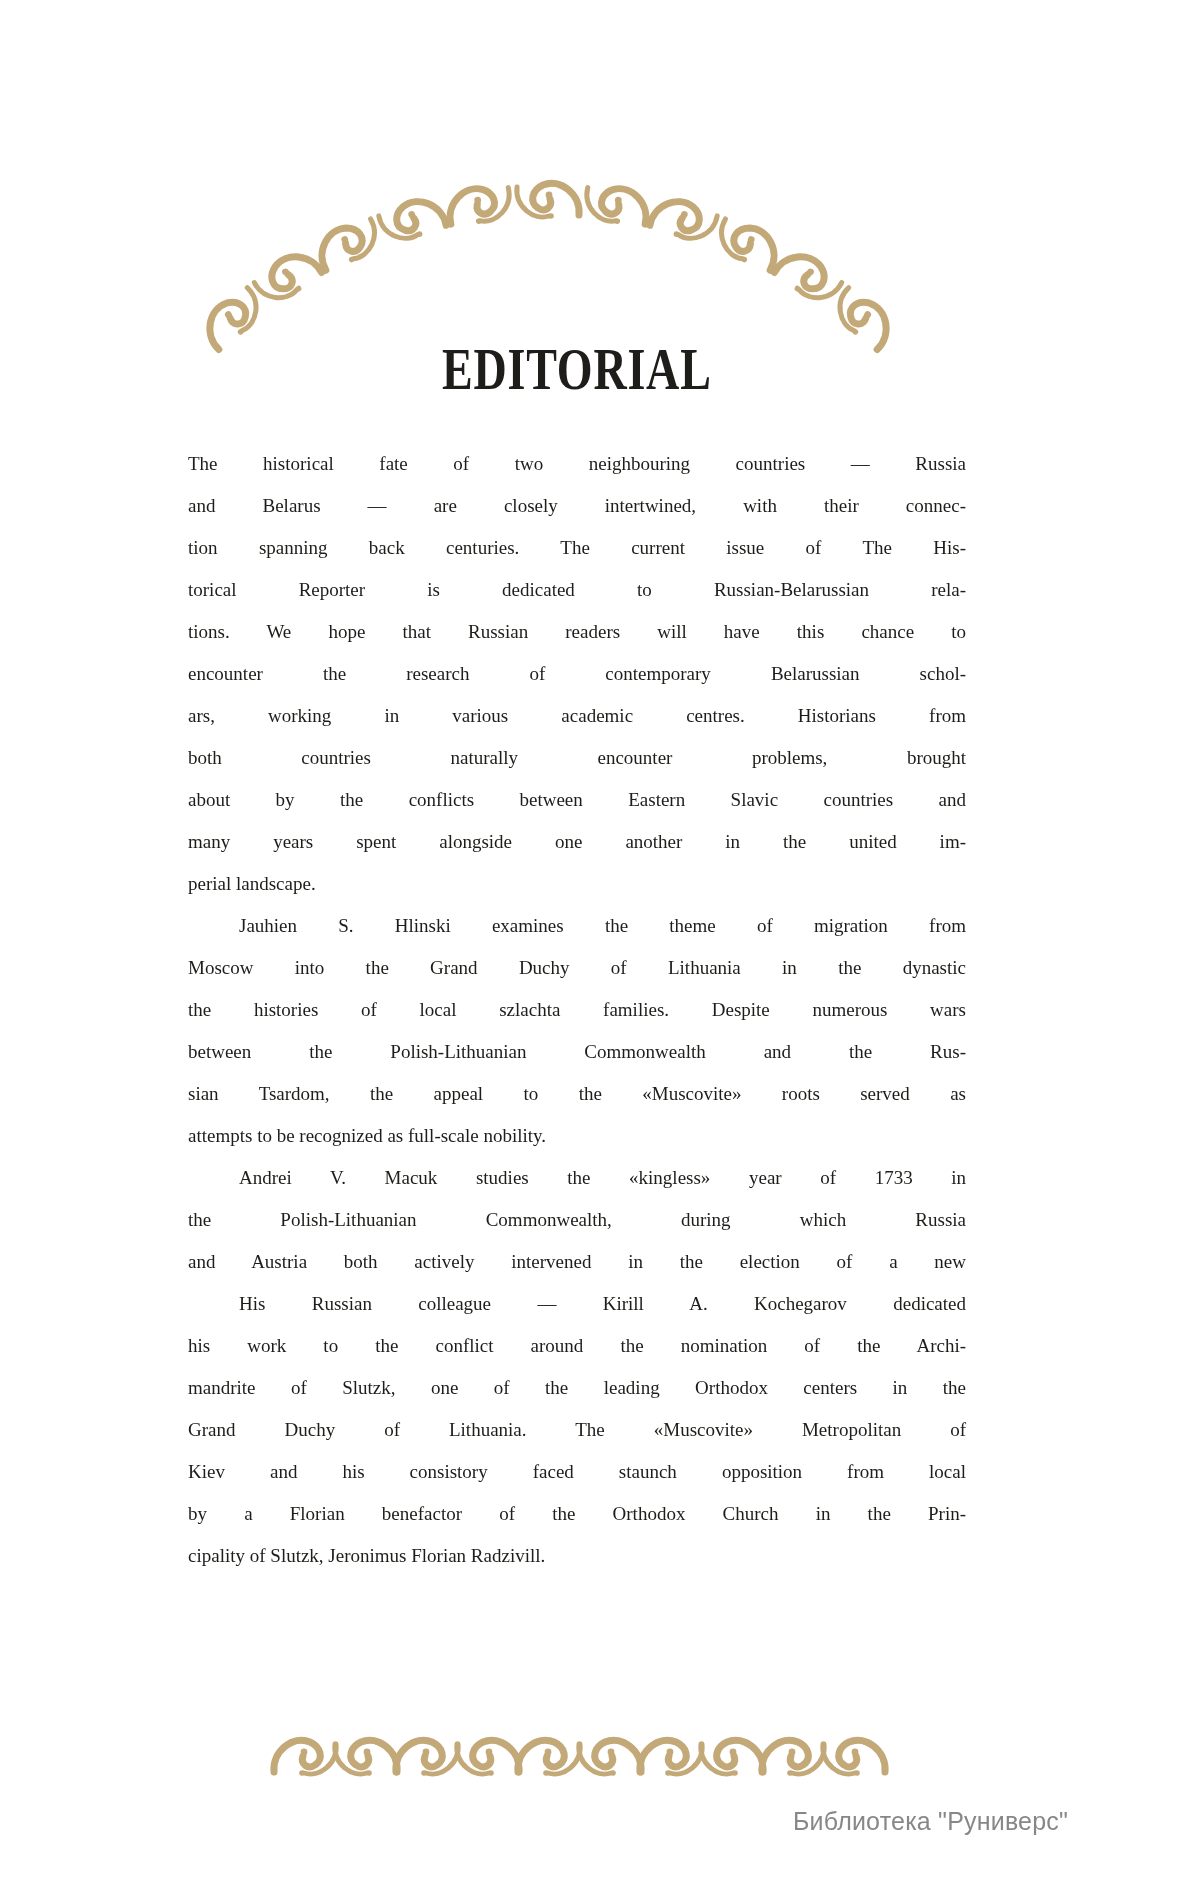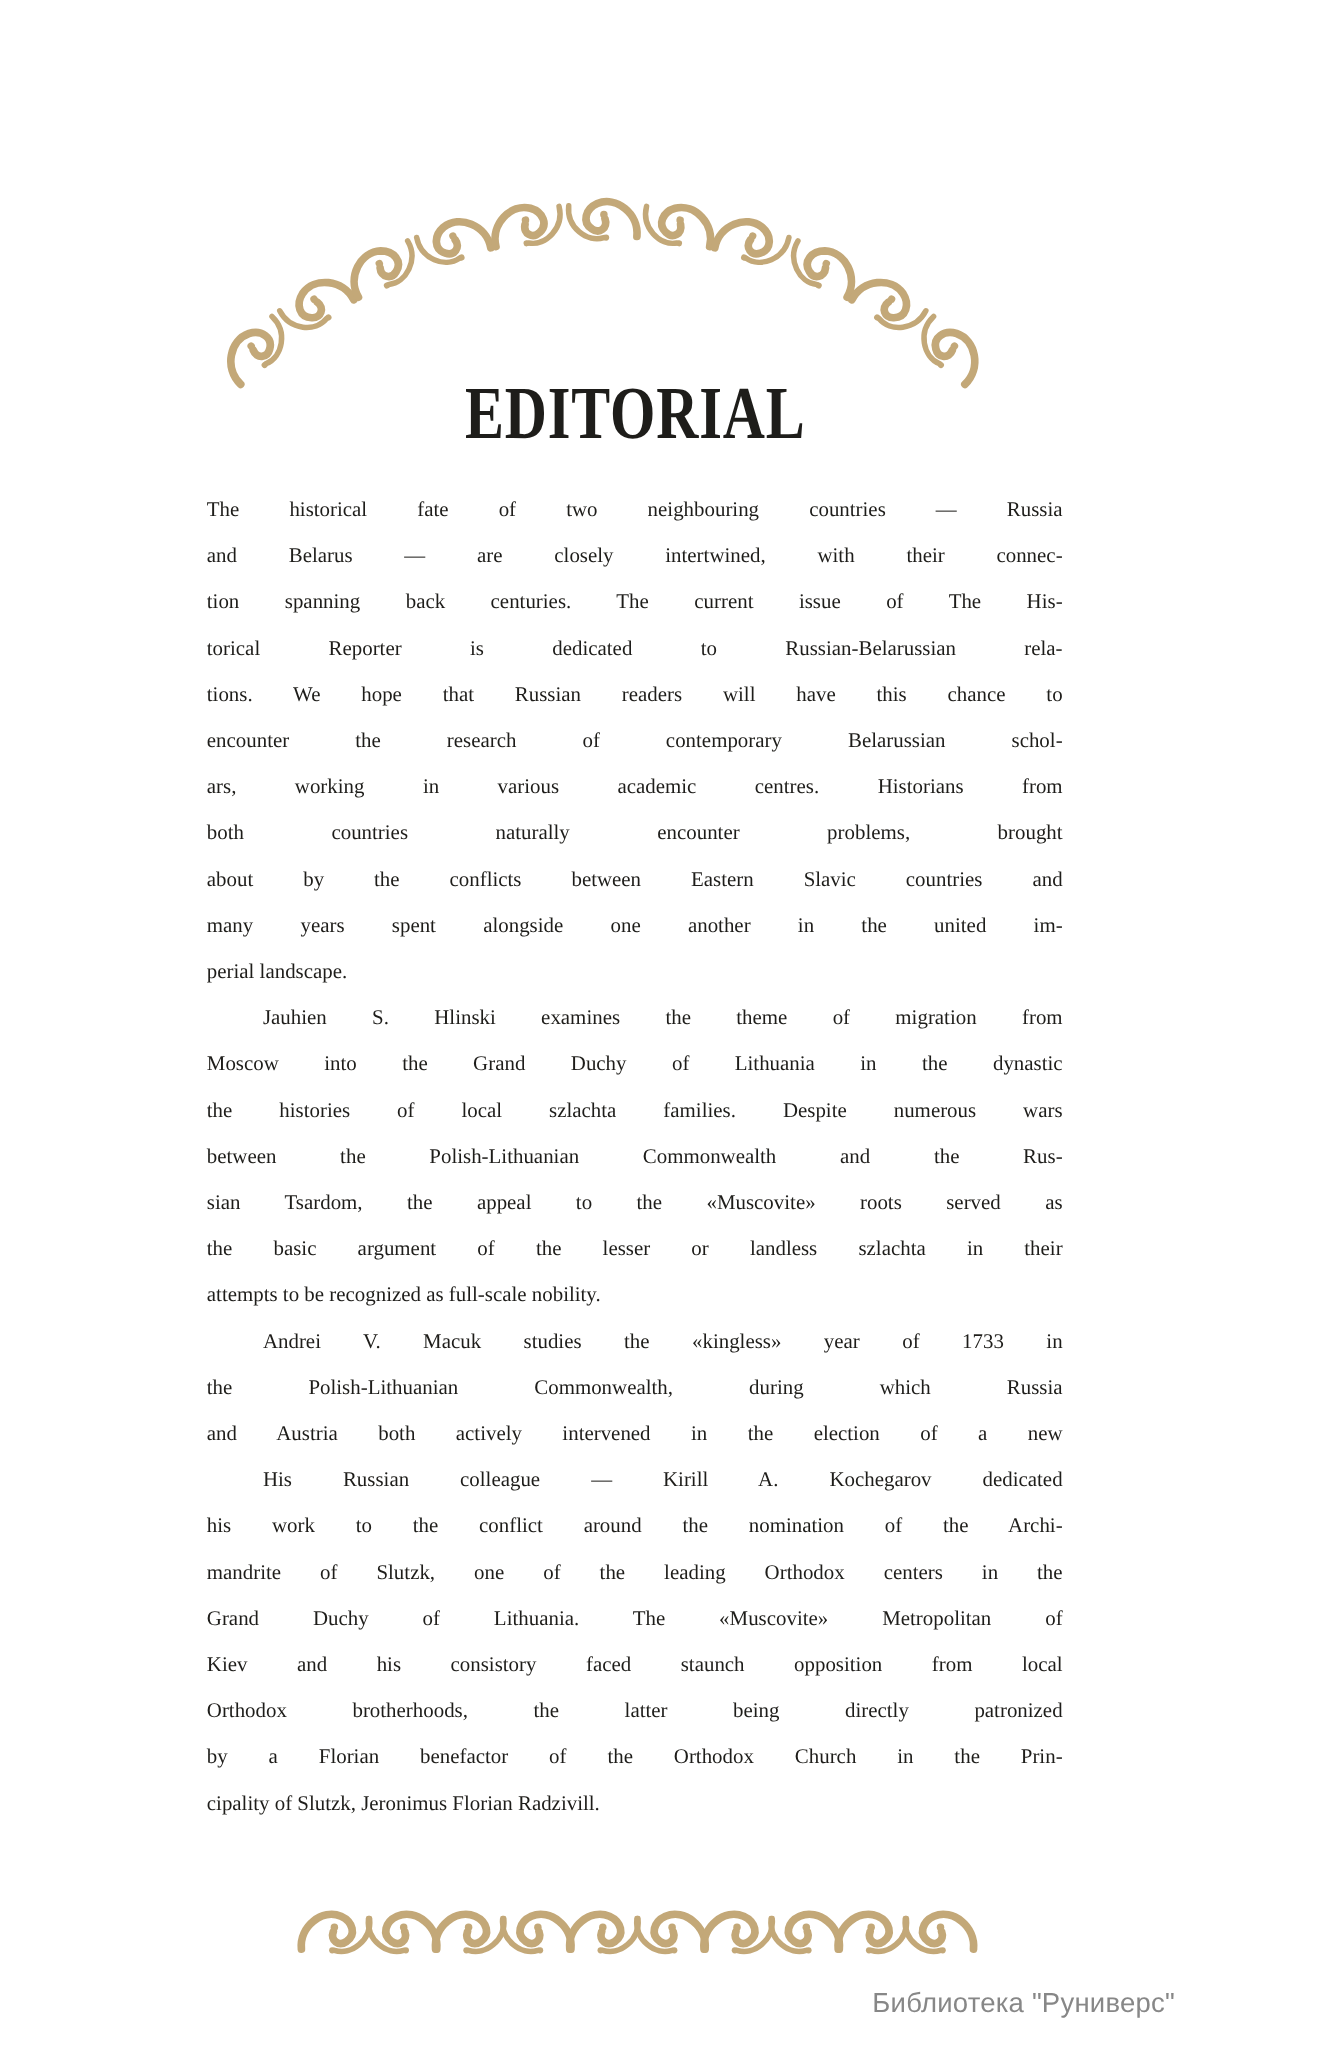--- a/index.html
+++ b/index.html
@@ -16,21 +16,21 @@
     width: 1200px; height: 1877px;
     color: var(--ornament, #c3a878);
     pointer-events: none;
   }
   .page-title {
     position: absolute;
     left: 188px;
     top: 296px;
     width: 778px;
     text-align: center;
-    font-size: 68px;
+    font-size: 59px;
     line-height: 66px;
     font-weight: bold;
     letter-spacing: 1px;
     color: var(--ink, #1e1d1a);
   }
   .page-title .squeeze {
     display: inline-block;
     transform: scaleX(0.78);
     transform-origin: 50% 50%;
   }
@@ -121,33 +121,31 @@
       <div class="line">about by the conflicts between Eastern Slavic countries and</div>
       <div class="line">many years spent alongside one another in the united im-</div>
       <div class="line last">perial landscape.</div>
     </div>
     <div>
       <div class="line indent">Jauhien S. Hlinski examines the theme of migration from</div>
       <div class="line">Moscow into the Grand Duchy of Lithuania in the dynastic</div>
       <div class="line">the histories of local szlachta families. Despite numerous wars</div>
       <div class="line">between the Polish-Lithuanian Commonwealth and the Rus-</div>
       <div class="line">sian Tsardom, the appeal to the «Muscovite» roots served as</div>
-      <div class="line">the basic argument of the lesser or landless szlachta in their</div>
       <div class="line last">attempts to be recognized as full-scale nobility.</div>
     </div>
     <div>
       <div class="line indent">Andrei V. Macuk studies the «kingless» year of 1733 in</div>
       <div class="line">the Polish-Lithuanian Commonwealth, during which Russia</div>
       <div class="line">and Austria both actively intervened in the election of a new</div>
     </div>
     <div>
       <div class="line indent">His Russian colleague — Kirill A. Kochegarov dedicated</div>
       <div class="line">his work to the conflict around the nomination of the Archi-</div>
       <div class="line">mandrite of Slutzk, one of the leading Orthodox centers in the</div>
       <div class="line">Grand Duchy of Lithuania. The «Muscovite» Metropolitan of</div>
       <div class="line">Kiev and his consistory faced staunch opposition from local</div>
-      <div class="line">Orthodox brotherhoods, the latter being directly patronized</div>
       <div class="line">by a Florian benefactor of the Orthodox Church in the Prin-</div>
       <div class="line last">cipality of Slutzk, Jeronimus Florian Radzivill.</div>
     </div>
   </div>
 
 <div class="watermark">Библиотека "Руниверс"</div>
 
 </body></html>

